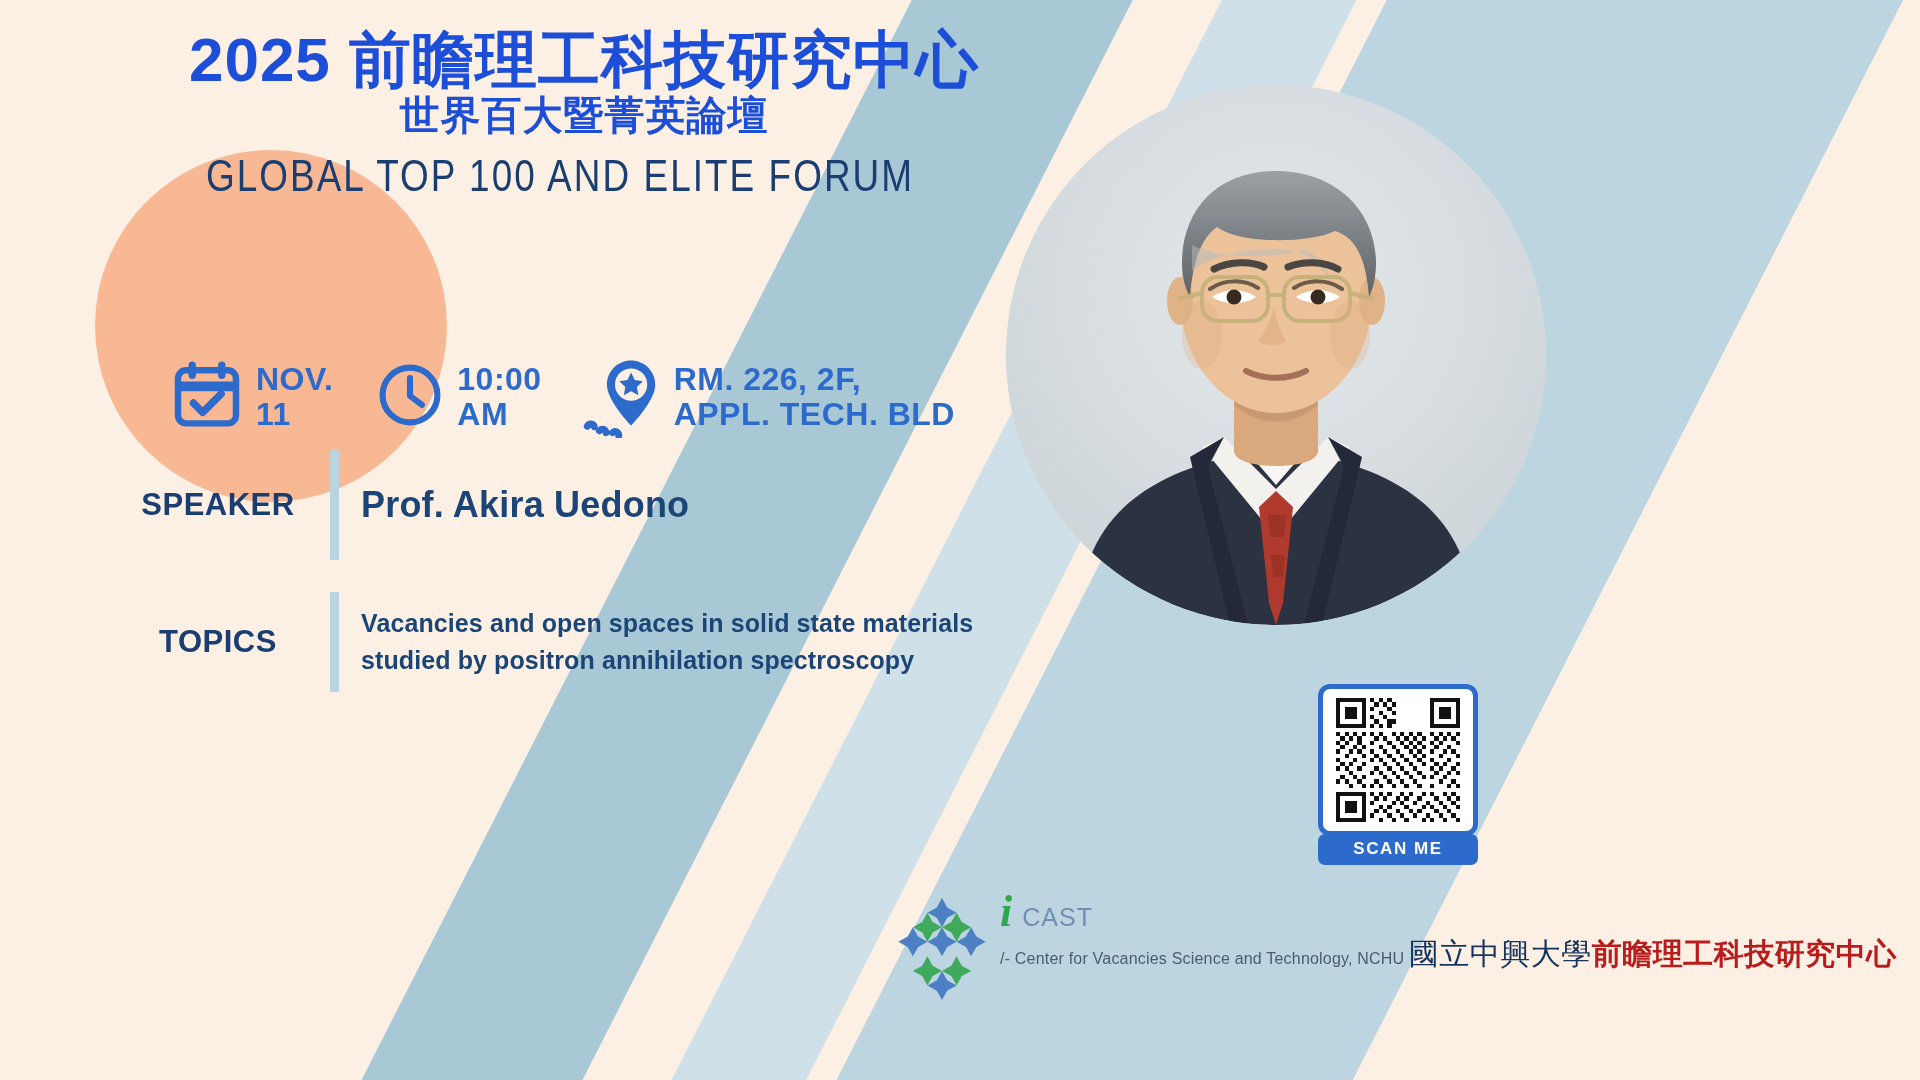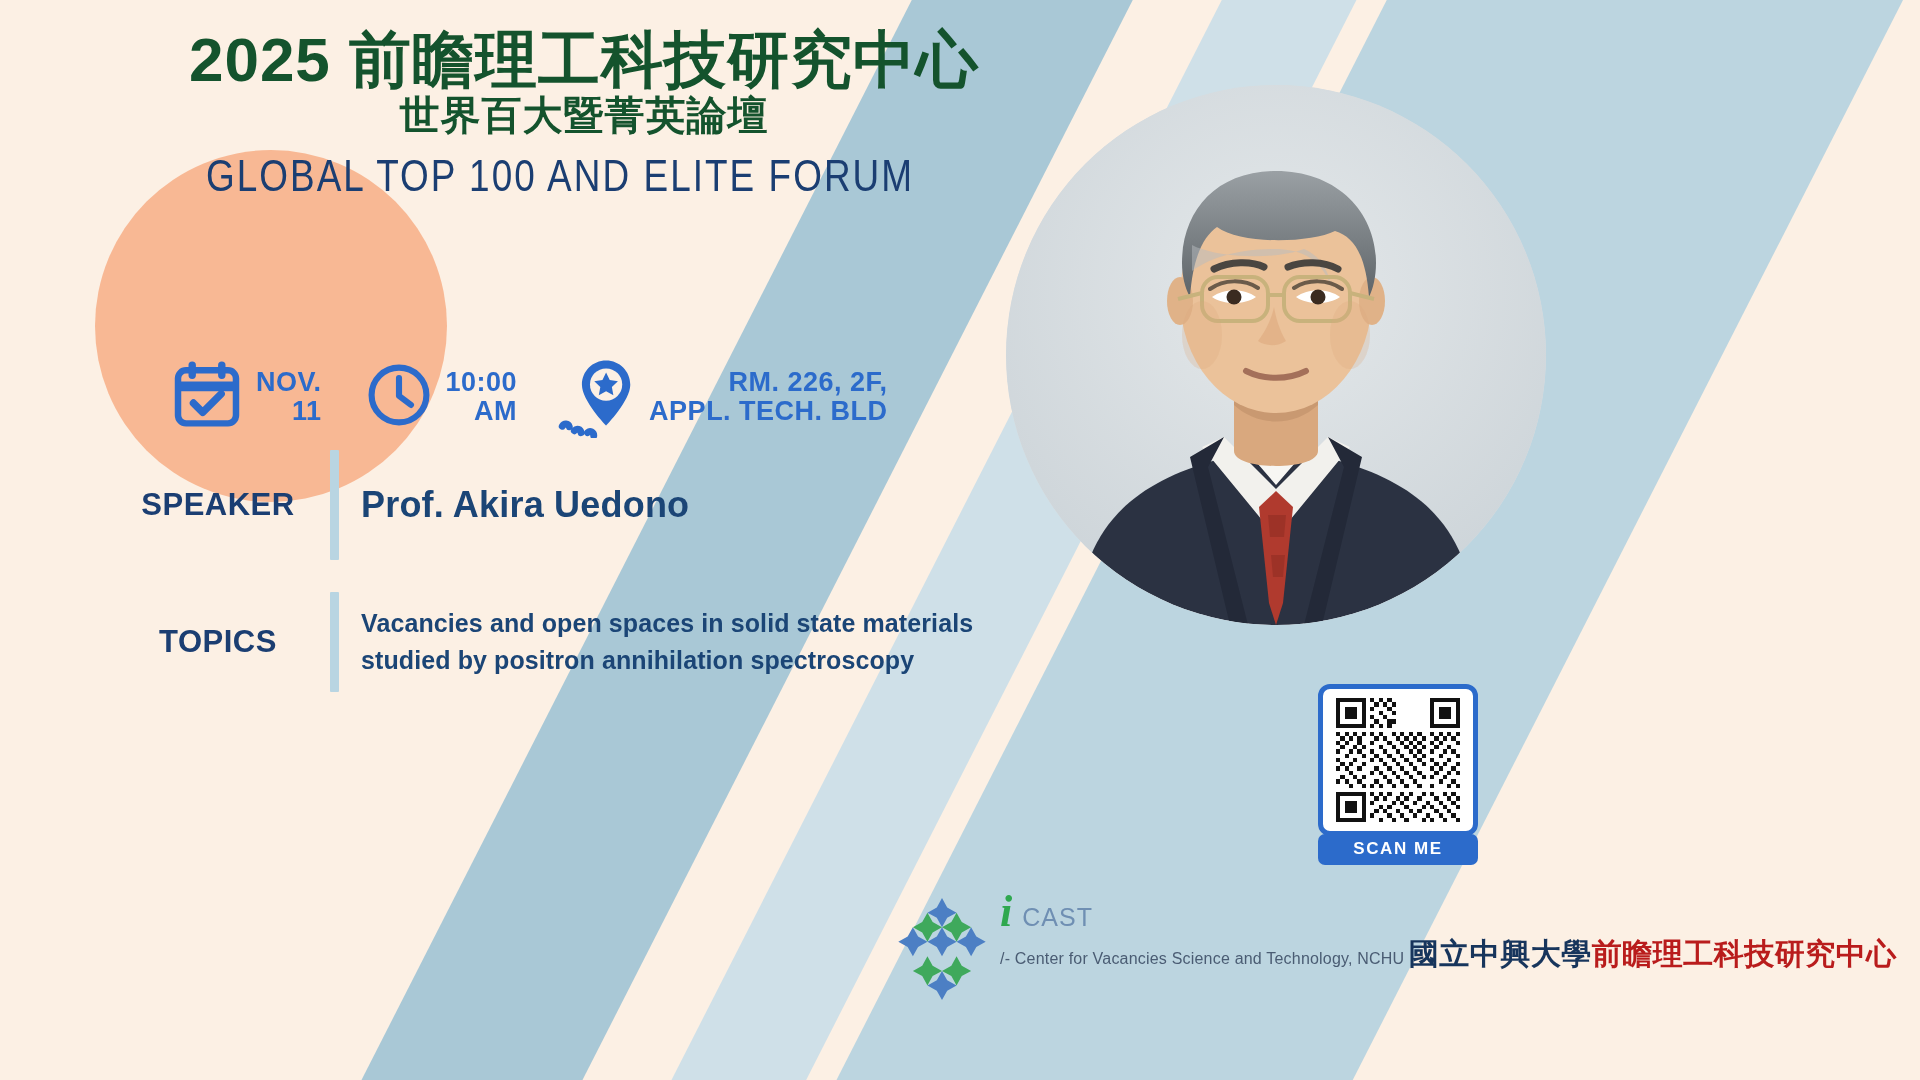--- a/index.html
+++ b/index.html
@@ -15,38 +15,38 @@
   .stripe{position:absolute;transform:rotate(27deg);transform-origin:top left;}
   .stripe-a{left:1085px;top:-340px;width:250px;height:1900px;background:#A9C8D6;}
   .stripe-b{left:1395px;top:-340px;width:120px;height:1900px;background:#CFE0E8;}
   .stripe-c{left:1560px;top:-340px;width:460px;height:1900px;background:#BCD5E0;}
   .stripe-d{left:1306px;top:-340px;width:62px;height:1900px;background:#FCF0E4;}
   .peach-circle{position:absolute;left:95px;top:150px;width:352px;height:352px;border-radius:50%;background:#F8B894;}
 
   
   .headline{position:absolute;left:0;top:28px;width:1120px;text-align:center;}
   .headline .l1,.headline .l2{
-    color:#14532d;font-weight:800;letter-spacing:1px;
+    color:#1d4ed8;font-weight:800;letter-spacing:1px;
     font-family:"Liberation Sans","DejaVu Sans",sans-serif;
     line-height:1.02;white-space:nowrap;padding-left:48px;
   }
   .headline .l1{font-size:62px;}
   .headline .l2{font-size:40px;margin-top:4px;}
   .headline .l3{
     color:#1B3E72;font-size:45px;font-weight:400;letter-spacing:2.5px;
     margin-top:14px;transform:scaleX(.82);transform-origin:center;
     font-family:"Liberation Sans Narrow","Liberation Sans",sans-serif;
     white-space:nowrap;
   }
 
   
   .info-row{position:absolute;left:170px;top:352px;display:flex;align-items:center;gap:0;}
   .info-item{display:flex;align-items:center;}
   .info-ico{flex:0 0 auto;display:block;}
-  .info-txt{color:#2C6BCB;font-weight:800;font-size:27px;line-height:1.08;letter-spacing:.5px;margin-left:12px;white-space:pre-line;text-align:right;}
+  .info-txt{color:#2C6BCB;font-weight:800;font-size:32px;line-height:1.08;letter-spacing:.5px;margin-left:12px;white-space:pre-line;}
   .info-gap{width:42px;}
   .info-gap-sm{width:34px;}
 
   
   .block{position:absolute;display:flex;align-items:center;}
   .block .lab{
     color:#1B3E72;font-size:31px;font-weight:800;letter-spacing:.5px;
     width:200px;text-align:center;
   }
   .block .bar{width:9px;background:#B9D5E2;border-radius:1px;margin:0 22px 0 12px;}
@@ -68,21 +68,21 @@
 
   
   .logo{position:absolute;left:890px;top:890px;display:flex;align-items:flex-start;}
   .logo-mark{width:104px;height:104px;flex:0 0 auto;margin-top:6px;}
   .logo-txt{margin-left:6px;}
   .logo-icast{display:flex;align-items:baseline;line-height:1;}
   .logo-i{color:#2FA84F;font-family:"Liberation Serif","DejaVu Serif",serif;font-style:italic;font-weight:700;font-size:44px;}
   .logo-cast{color:#6F8FB3;font-size:25px;letter-spacing:1px;font-weight:500;margin-left:10px;}
   .logo-sub{color:#4A5C73;font-size:16px;margin-top:2px;letter-spacing:.2px;}
   .logo-cn{font-size:30px;margin-top:1px;letter-spacing:.5px;white-space:nowrap;}
-  .cn-dark{color:#17355C;font-weight:700;}
+  .cn-dark{color:#17355C;font-weight:400;}
   .cn-light{color:#b91c1c;font-weight:600;}
 
   
   .qr-wrap{position:absolute;left:1318px;top:684px;width:160px;height:185px;}
   .qr-box{
     width:160px;height:152px;background:#ffffff;border:5px solid #2C6BCB;
     border-radius:12px;box-sizing:border-box;display:flex;align-items:center;justify-content:center;
   }
   .qr-box svg{display:block;}
   .scan-me{

